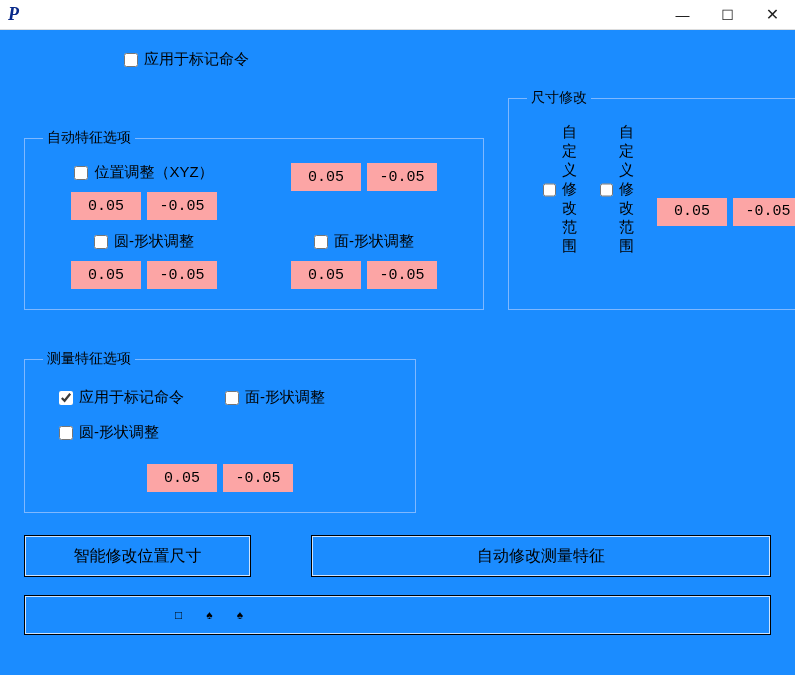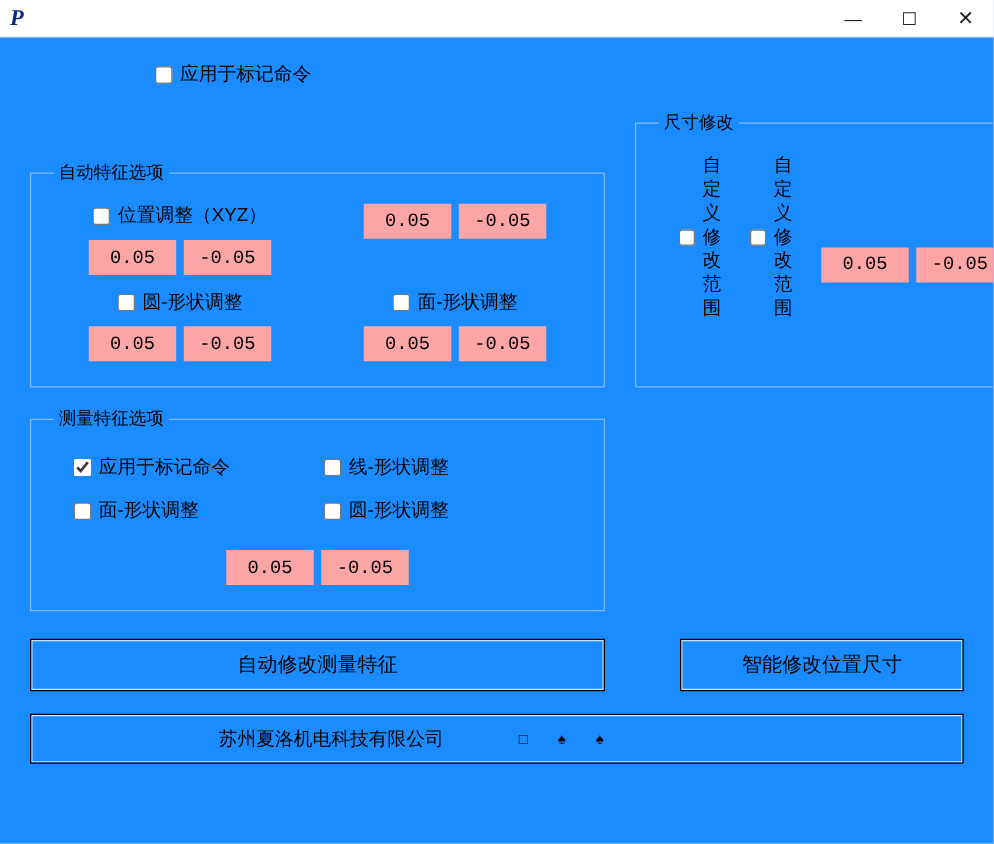--- a/index.html
+++ b/index.html
@@ -109,22 +109,22 @@
       flex-direction: row;
       gap: 22px;
       align-items: flex-end;
       padding-left: 20px;
     }
     .size-num {
       margin-top: 44px;
       align-self: center;
     }
     .meas-group {
-      margin-top: 16px;
-      width: 460px;
+      margin-top: 40px;
+      width: 392px;
     }
     .meas-grid {
       display: grid;
       grid-template-columns: 1fr 1fr;
       row-gap: 16px;
       column-gap: 10px;
       padding: 4px 20px;
     }
     .meas-num {
       margin-top: 18px;
@@ -255,47 +255,42 @@
     </fieldset>
 
   </div>
 
   <fieldset class="meas-group">
     <legend>测量特征选项</legend>
     <div class="meas-grid">
       <label class="check-row">
         <input type="checkbox" checked="" style="">
         <span>应用于标记命令</span>
-      </label>
-      <label class="check-row">
-        <input type="checkbox" style="">
-        <span>线-形状调整</span>
       </label>
       <label class="check-row">
         <input type="checkbox" style="">
         <span>面-形状调整</span>
       </label>
       <label class="check-row">
         <input type="checkbox" style="">
         <span>圆-形状调整</span>
       </label>
     </div>
     <div class="meas-num">
       <input class="num-input" value="0.05" style="">
       <input class="num-input" value="-0.05" style="">
     </div>
   </fieldset>
 
   <div class="btn-row">
+    <button class="big-btn right">智能修改位置尺寸</button>
     <button class="big-btn left">自动修改测量特征</button>
-    <button class="big-btn right">智能修改位置尺寸</button>
   </div>
 
   <div class="footer">
-    <span>苏州夏洛机电科技有限公司</span>
     <div class="footer-icons">
       <span>□</span>
       <span>♠</span>
       <span>♠</span>
     </div>
   </div>
 
 </div>
 
 </body></html>

